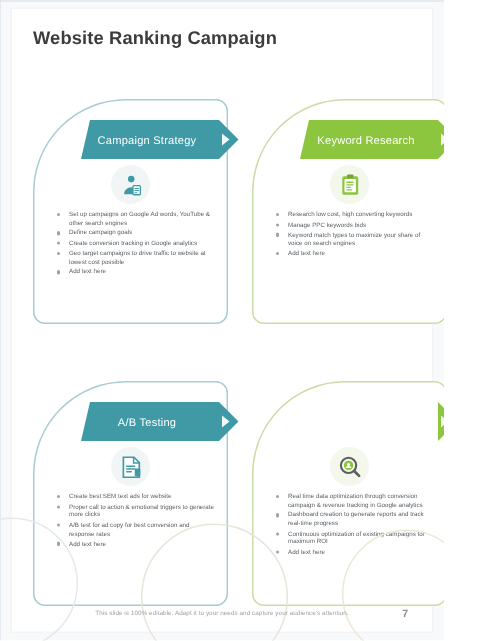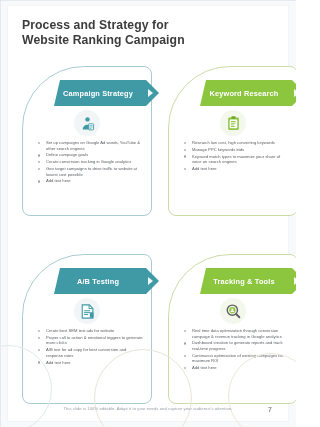--- a/index.html
+++ b/index.html
@@ -50,21 +50,21 @@
 
   .card.c1{left:6px;top:4px;}
   .card.c2{left:152px;top:4px;}
   .card.c3{left:6px;top:192px;}
   .card.c4{left:152px;top:192px;}
 
   .banner{
     position:absolute;left:32px;top:14px;
     height:26px;width:92px;
     display:flex;align-items:center;justify-content:center;
-    color:#fff;font-size:7.4px;font-weight:700;letter-spacing:.15px;
+    color:#fff;font-size:7.4px;font-weight:400;letter-spacing:.15px;
     text-align:center;line-height:9px;padding:0 6px 0 2px;
     box-sizing:border-box;
     clip-path:polygon(6px 0, 100% 0, 100% 100%, 0 100%);
   }
   .banner.teal{background:#3f9aa6;}
   .banner.green{background:#8cc63e;}
   .banner-arrow{
     position:absolute;top:14px;height:26px;width:14px;
     left:124px;
   }
@@ -123,21 +123,20 @@
   .deco.d2{left:86px;bottom:-26px;width:96px;height:96px;border-color:#e8e4d8;}
   .deco.d3{right:-26px;bottom:-18px;width:84px;height:84px;border-color:#ece7d6;}
 </style>
 </head>
 <body>
 
 <div class="slide">
   <div class="paper">
 
     <div class="title">
-      <span>Process and Strategy for</span>
       <span>Website Ranking Campaign</span>
     </div>
 
     <div class="grid">
 
       <div class="card teal c1">
         <div class="frame"></div>
         <div class="banner teal">
           <span>Campaign Strategy</span>
         </div>
@@ -207,23 +206,20 @@
         <ul class="bullets">
           <li>Create best SEM text ads for website</li>
           <li>Proper call to action &amp; emotional triggers to generate more clicks</li>
           <li>A/B test for ad copy for best conversion and response rates</li>
           <li>Add text here</li>
         </ul>
       </div>
 
       <div class="card green c4">
         <div class="frame"></div>
-        <div class="banner green">
-          <span>Tracking &amp; Tools</span>
-        </div>
         <div class="banner-arrow green">
           <i></i>
           <span class="arrow-chev"></span>
         </div>
         <div class="icon-wrap green">
           <svg width="17" height="17" viewBox="0 0 24 24" aria-hidden="true">
             <circle cx="10.4" cy="10.2" r="7.2" fill="none" stroke="#5f5f5f" stroke-width="2"></circle>
             <circle cx="10.4" cy="10.2" r="4.4" fill="#8cc63e"></circle>
             <circle cx="10.4" cy="9.4" r="1.5" fill="#ffffff"></circle>
             <path d="M10.4 10.6c1.5 0 2.6.9 2.8 2.2h-5.6c.2-1.3 1.3-2.2 2.8-2.2z" fill="#ffffff"></path>

